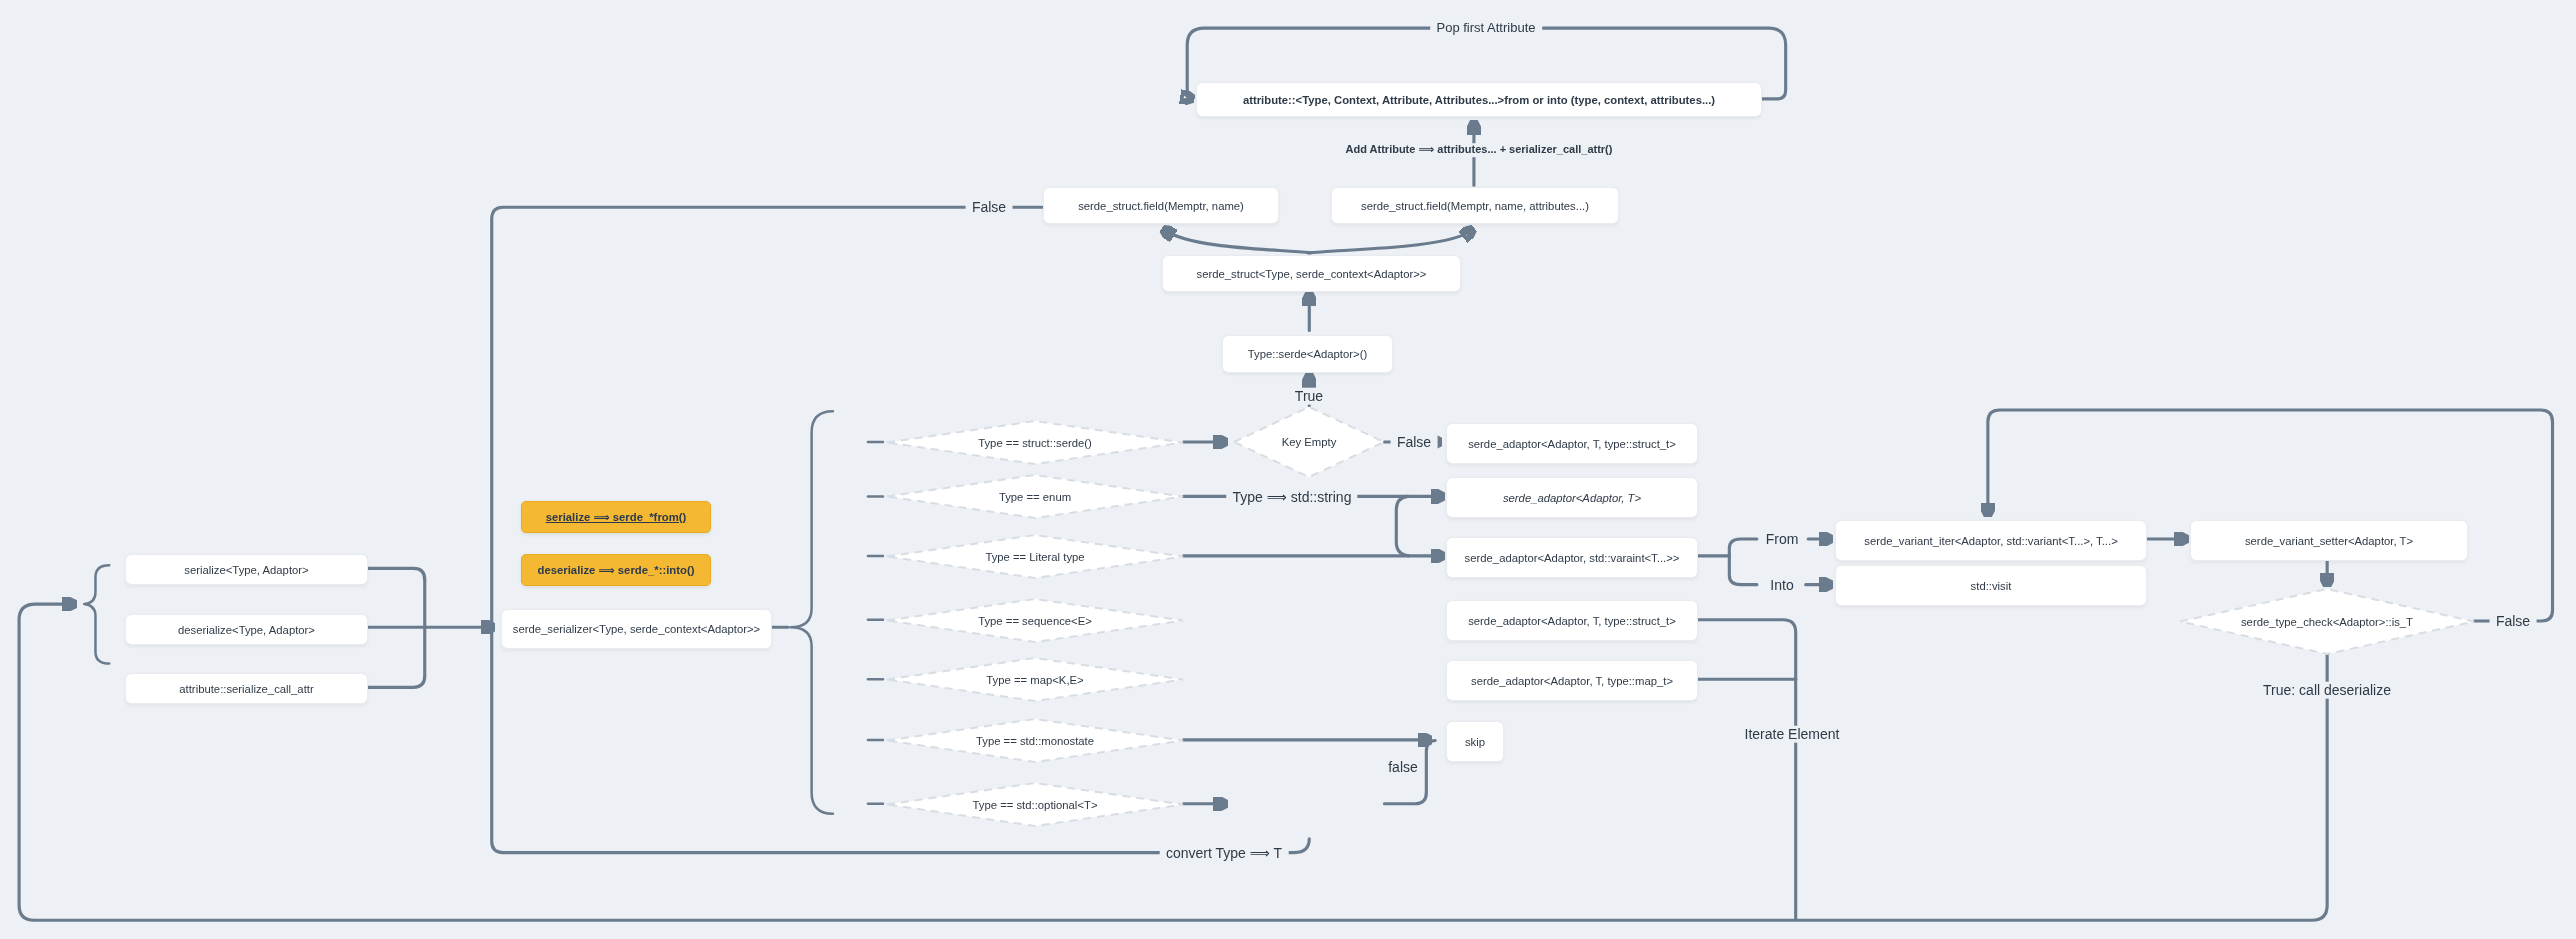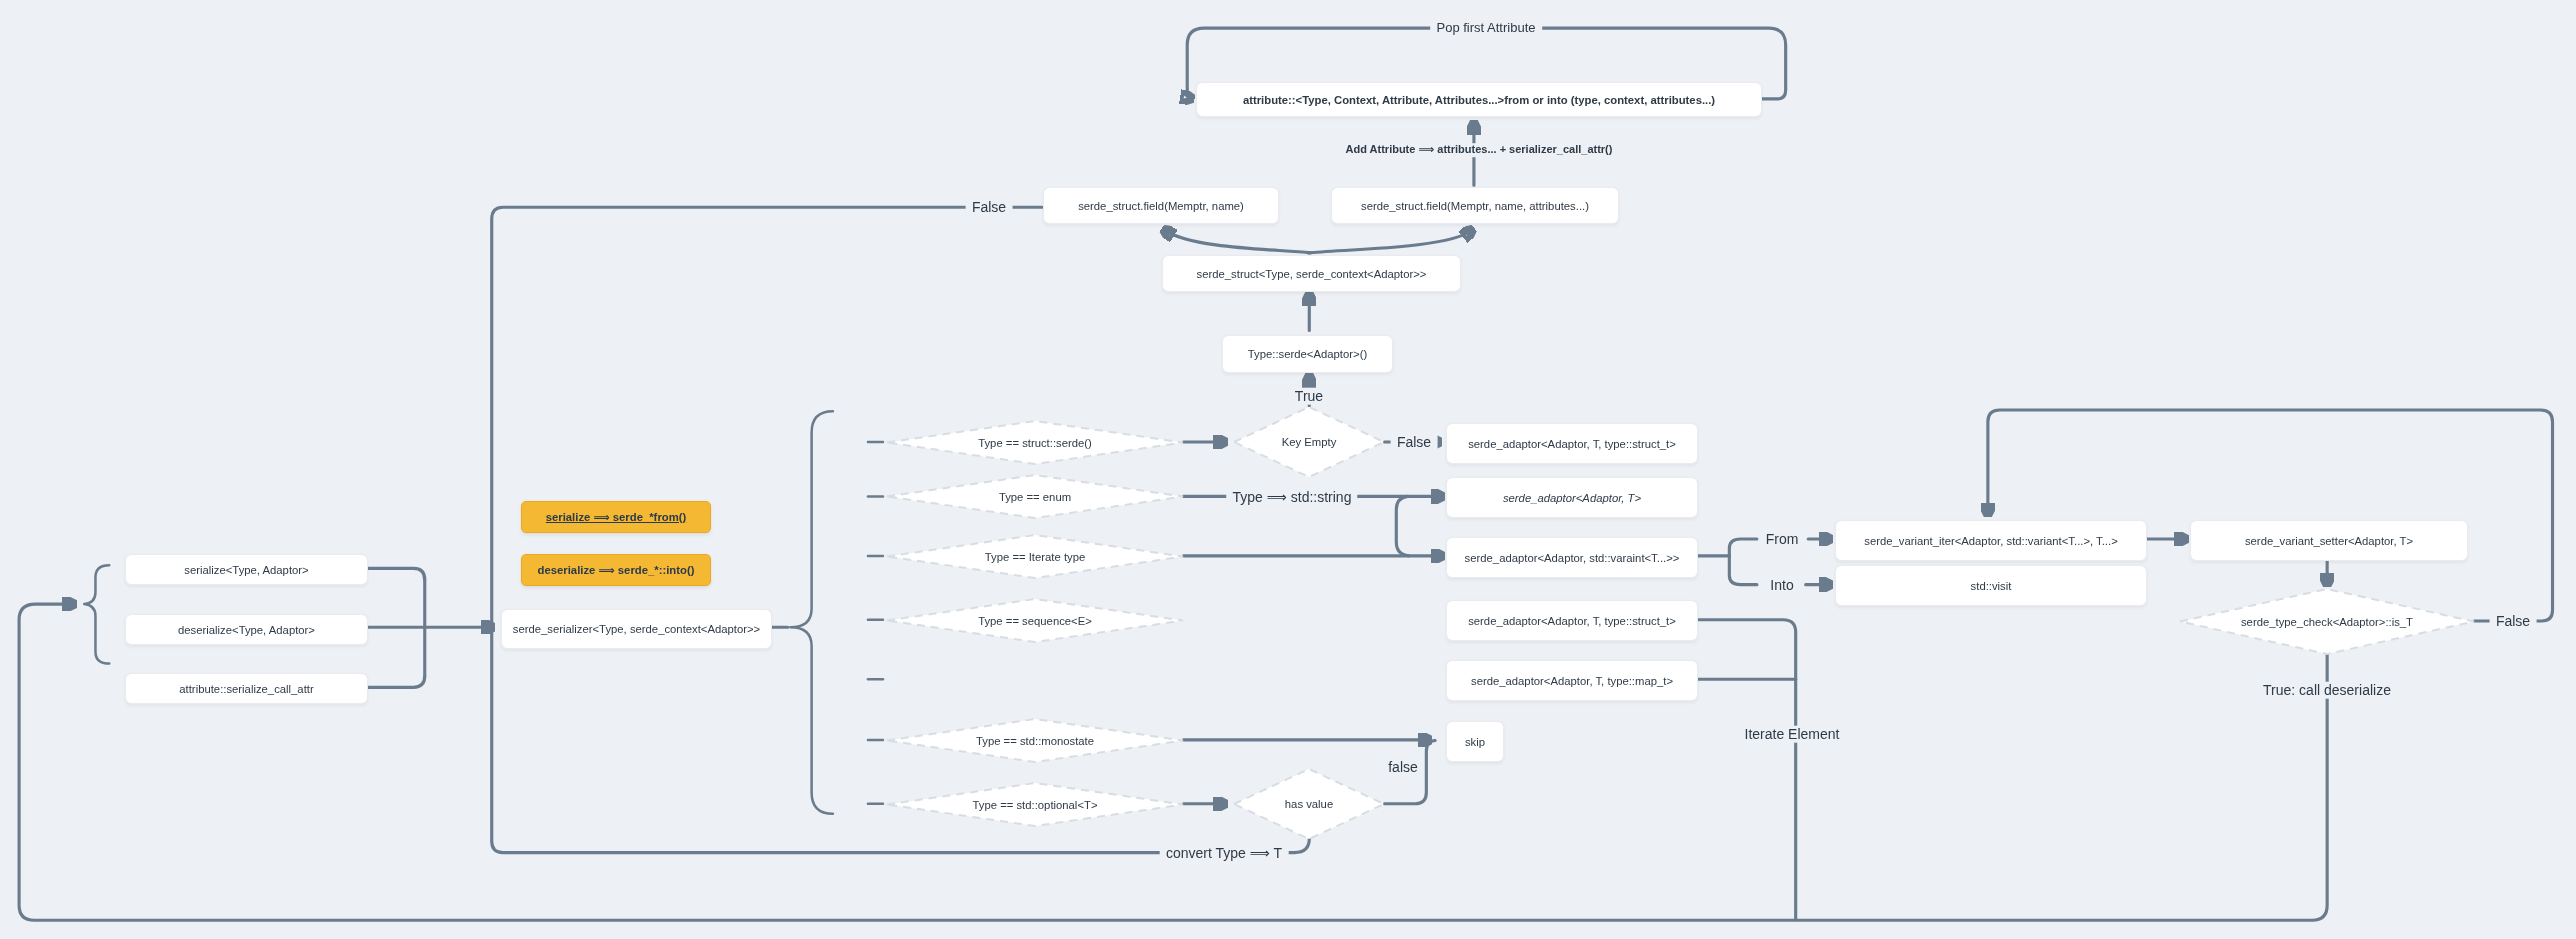--- a/index.html
+++ b/index.html
@@ -174,52 +174,52 @@
   <div class="diamond" style="left:887px;top:475px;width:296px;height:43px;">
     <svg viewBox="0 0 100 100" preserveAspectRatio="none">
         <polygon points="0,50 50,0 100,50 50,100"></polygon>
       </svg>
     <span class="dlabel">Type == enum</span>
   </div>
   <div class="diamond" style="left:887px;top:535px;width:296px;height:43px;">
     <svg viewBox="0 0 100 100" preserveAspectRatio="none">
         <polygon points="0,50 50,0 100,50 50,100"></polygon>
       </svg>
-    <span class="dlabel">Type == Iterate type</span>
+    <span class="dlabel">Type == Literal type</span>
   </div>
   <div class="diamond" style="left:887px;top:599px;width:296px;height:43px;">
     <svg viewBox="0 0 100 100" preserveAspectRatio="none">
         <polygon points="0,50 50,0 100,50 50,100"></polygon>
       </svg>
     <span class="dlabel">Type == sequence&lt;E&gt;</span>
   </div>
+  <div class="diamond" style="left:887px;top:658px;width:296px;height:43px;">
+    <svg viewBox="0 0 100 100" preserveAspectRatio="none">
+        <polygon points="0,50 50,0 100,50 50,100"></polygon>
+      </svg>
+    <span class="dlabel">Type == map&lt;K,E&gt;</span>
+  </div>
   <div class="diamond" style="left:887px;top:719px;width:296px;height:43px;">
     <svg viewBox="0 0 100 100" preserveAspectRatio="none">
         <polygon points="0,50 50,0 100,50 50,100"></polygon>
       </svg>
     <span class="dlabel">Type == std::monostate</span>
   </div>
   <div class="diamond" style="left:887px;top:783px;width:296px;height:43px;">
     <svg viewBox="0 0 100 100" preserveAspectRatio="none">
         <polygon points="0,50 50,0 100,50 50,100"></polygon>
       </svg>
     <span class="dlabel">Type == std::optional&lt;T&gt;</span>
   </div>
 
   <div class="diamond" style="left:1234px;top:407px;width:150px;height:70px;">
     <svg viewBox="0 0 100 100" preserveAspectRatio="none">
         <polygon points="0,50 50,0 100,50 50,100"></polygon>
       </svg>
     <span class="dlabel">Key Empty</span>
-  </div>
-  <div class="diamond" style="left:1234px;top:769px;width:150px;height:70px;">
-    <svg viewBox="0 0 100 100" preserveAspectRatio="none">
-        <polygon points="0,50 50,0 100,50 50,100"></polygon>
-      </svg>
-    <span class="dlabel">has value</span>
   </div>
 
   <div class="box" style="left:1446px;top:423px;width:250px;height:39px;">
     <span>serde_adaptor&lt;Adaptor, T, type::struct_t&gt;</span>
   </div>
   <div class="box" style="left:1446px;top:477px;width:250px;height:39px;font-style:italic;">
     <span>serde_adaptor&lt;Adaptor, T&gt;</span>
   </div>
   <div class="box" style="left:1446px;top:537px;width:250px;height:39px;">
     <span>serde_adaptor&lt;Adaptor, std::varaint&lt;T...&gt;&gt;</span>

